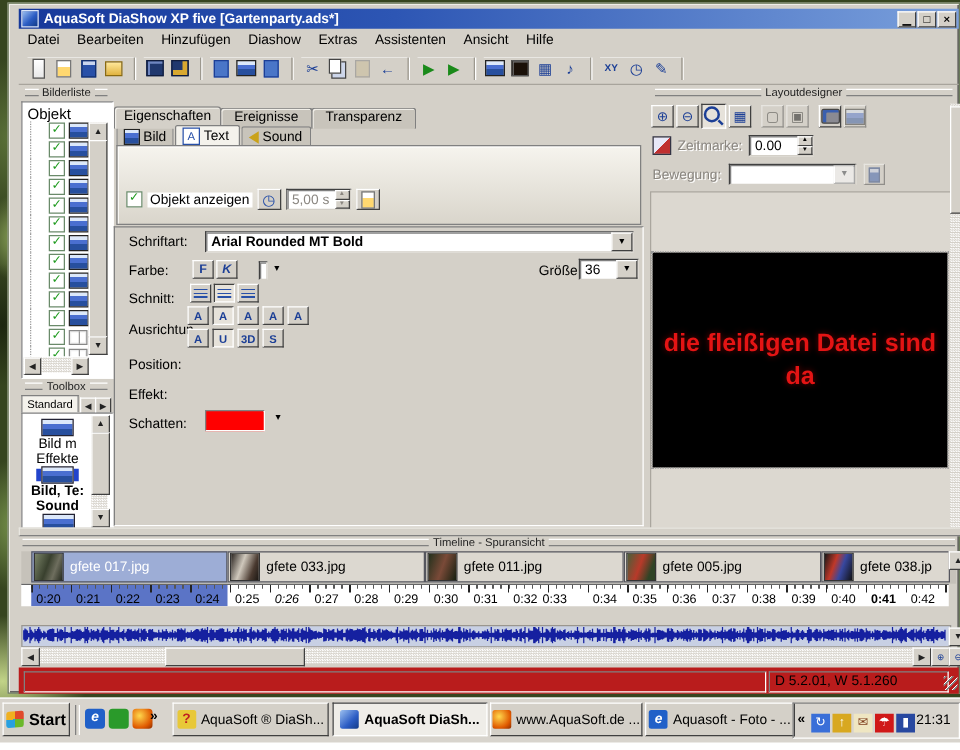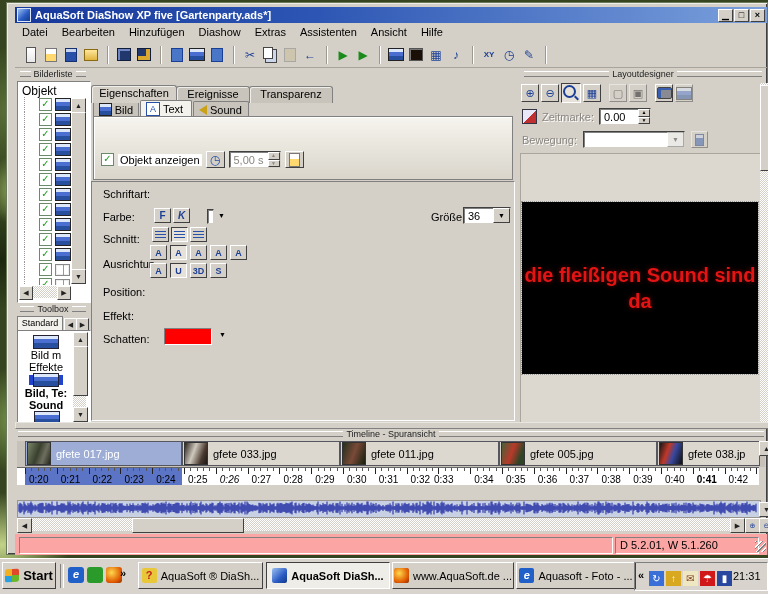--- a/index.html
+++ b/index.html
@@ -334,20 +334,24 @@
         </span>
     </span>
     <span class="btn" style="width:19px;height:17px">
         <span class="g-folderdoc"></span>
       </span>
   </div>
 
   <div class="abs sunk" style="left:84px;top:178px;width:422px;height:238px;background:#d4d0c8"></div>
 
   <div class="lbl" style="left:96px;top:185px">Schriftart:</div>
+  <div class="combo" style="left:157px;top:182px;width:343px;height:17px">
+    <span class="cv" style="font-weight:bold">Arial Rounded MT Bold</span>
+    <span class="drop">▼</span>
+  </div>
 
   <div class="lbl" style="left:96px;top:208px">Farbe:</div>
   <div class="pbtn btn" style="left:147px;top:205px">F</div>
   <div class="pbtn btn" style="left:166px;top:205px;font-style:italic">K</div>
   <div class="abs field" style="left:200px;top:206px;width:5px;height:13px"></div>
   <div class="abs" style="left:211px;top:209px;font-size:7px">▼</div>
 
   <div class="lbl" style="left:424px;top:208px">Größe:</div>
   <div class="combo" style="left:456px;top:204px;width:48px;height:17px">
     <span class="cv">36</span>
@@ -425,21 +429,21 @@
     <span class="combo" style="position:static;width:102px;height:17px">
       <span class="cv"></span>
         <span class="drop dim">▼</span>
     </span>
     <span class="btn dim" style="width:17px;height:17px">
         <span class="g-floppy" style="width:10px!important;height:10px!important"></span>
       </span>
   </div>
   <div class="abs" style="left:513px;top:150px;width:241px;height:272px;background:#dcd8d0;border:1px solid #aaa69e"></div>
   <div id="preview" class="abs" style="left: 515px; top: 199px; width: 236px; height: 172px; background: rgb(0, 0, 0);">
-    <div class="prevline">die fleißigen Sound sind</div>
+    <div class="prevline">die fleißigen Datei sind</div>
     <div class="prevline">da</div>
   </div>
 
   <div class="abs sbtrack" style="left:753px;top:80px;width:13px;height:342px"></div>
   <div class="abs sbthumb" style="left:753px;top:82px;width:13px;height:84px"></div>
 
   <div class="abs raised2" style="left:8px;top:419px;width:752px;height:5px"></div>
   <div class="abs panelhead" style="left:8px;top:426px;width:752px">
     <div class="grip"></div>
       <span class="phlabel">Timeline - Spuransicht</span>
@@ -510,21 +514,21 @@
   </div>
   <div class="abs sb" style="left:752px;top:499px;width:13px;height:13px">▼</div>
 
   <div class="abs sbtrack" style="left:10px;top:515px;width:726px;height:13px"></div>
   <div class="abs sb" style="left:10px;top:515px;width:13px;height:13px">◀</div>
   <div class="abs sbthumb" style="left:125px;top:515px;width:110px;height:13px"></div>
   <div class="abs sb" style="left:723px;top:515px;width:13px;height:13px">▶</div>
   <div class="abs sb" style="left:738px;top:515px;width:13px;height:13px;color:#1c3f96">⊕</div>
   <div class="abs sb" style="left:752px;top:515px;width:13px;height:13px;color:#1c3f96">⊖</div>
 
-  <div class="abs" style="left:8px;top:531px;width:752px;height:21px;background:#fca5a5">
+  <div class="abs" style="left:8px;top:531px;width:752px;height:21px;background:#b91c1c">
     <div class="abs sunk" style="left:4px;top:3px;width:592px;height:15px"></div>
     <div class="abs sunk" style="left:600px;top:3px;width:138px;height:15px;line-height:14px;padding-left:4px;white-space:nowrap;overflow:hidden">D 5.2.01, W 5.1.260</div>
     <div class="abs" style="left:740px;top:7px;width:11px;height:11px;background:repeating-linear-gradient(135deg,#fff 0 1px,#808080 1px 2px,transparent 2px 4px)"></div>
   </div>
 </div>
 
 <div id="taskbar" class="abs">
   <div class="btn" style="position:absolute;left:2px;top:3px;width:54px;height:27px;gap:4px;font-weight:bold;font-size:13px">
     <span class="startflag"></span>
     <span>Start</span>

